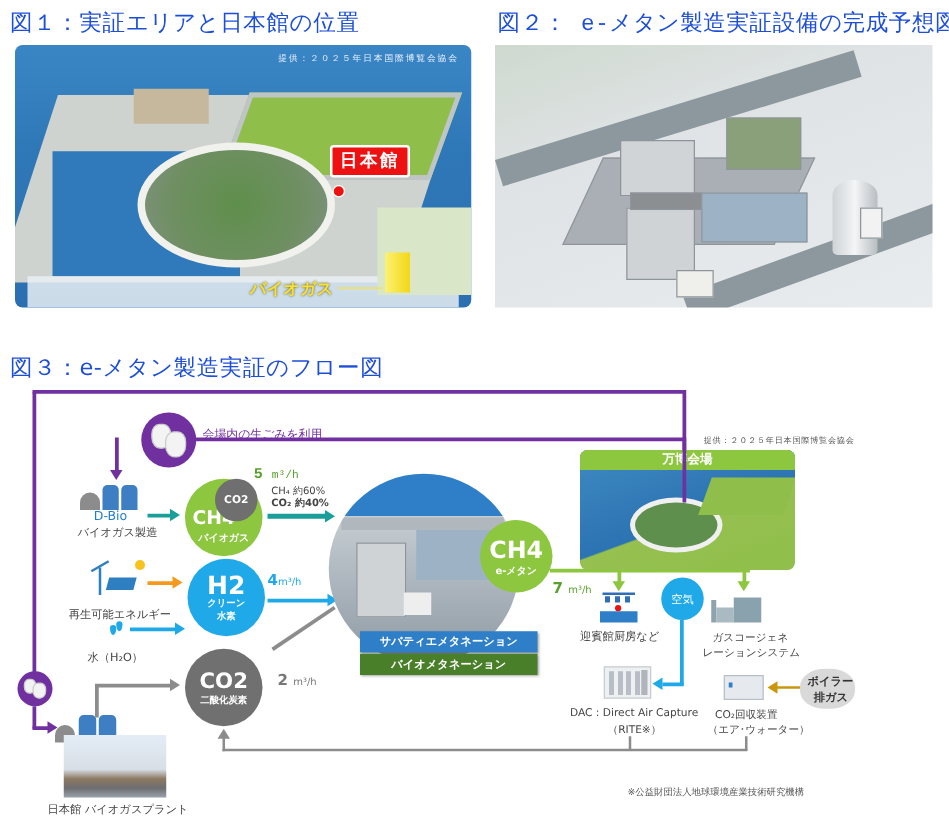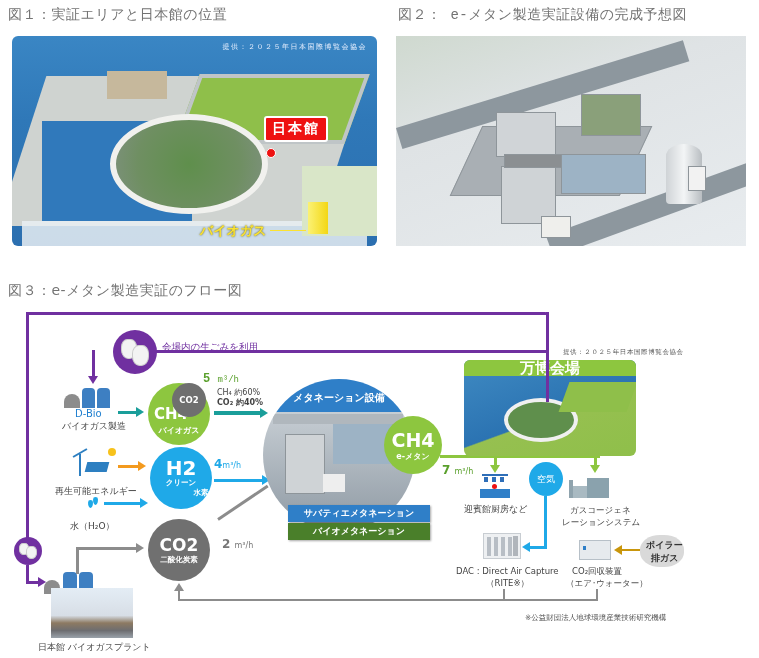--- a/index.html
+++ b/index.html
@@ -1,19 +1,19 @@
 <!DOCTYPE html>
 <html><head>
 <meta charset="utf-8">
 <style>
   * { box-sizing: border-box; margin: 0; padding: 0; }
   html, body { width: 759px; height: 658px; background: #ffffff; overflow: hidden; }
   body { position: relative; font-family: "DejaVu Sans", "Liberation Sans", sans-serif; color: #333; }
   .abs { position: absolute; }
-  .fig-title { font-size: 14px; color: #737373; letter-spacing: 0.5px; white-space: nowrap; }
+  .fig-title { font-size: 18px; color: #1d4ed8; letter-spacing: 0.5px; white-space: nowrap; }
 
   
   .fig1 { left: 12px; top: 36px; width: 365px; height: 210px; border-radius: 6px; overflow: hidden;
     background: linear-gradient(180deg, #3a86c4 0%, #2f78b8 40%, #2b6fb0 100%); }
   .fig1 .land { position: absolute; background: #d8dbd8; }
   .fig1 .green { position: absolute; background: #8fbf4a; }
   .fig1 .ring { position: absolute; border: 6px solid #f1f1ee; border-radius: 50%; background: radial-gradient(circle, #5f8f4c 0%, #6f8f62 60%, #7f9180 100%); }
   .fig1 .credit { position: absolute; right: 10px; top: 6px; font-size: 7px; color: #e8f0ff; letter-spacing: 1.5px; }
   .japan-label { position: absolute; left: 252px; top: 80px; background: #e11; color: #fff; font-weight: bold; font-size: 14px;
      padding: 2px 6px; border-radius: 3px; border: 2px solid #fff; letter-spacing: 2px; }
@@ -50,21 +50,21 @@
   .tag-blue { color: #1fa9e8; }
   .tag-gray { color: #777; }
 
   .meth-circle { position: absolute; left: 263px; top: 379px; width: 152px; height: 152px; border-radius: 50%; overflow: hidden;
      background: linear-gradient(180deg, #2f7fc8 0 22%, #c6cdd3 22%, #8e99a3 100%); }
   .meth-title { position: absolute; top: 12px; left: 0; width: 100%; text-align: center; color: #fff; font-size: 10px; font-weight: bold; }
   .band { position: absolute; left: 288px; width: 142px; height: 17px; color: #fff; font-size: 9px; font-weight: bold; display:flex; align-items:center; justify-content:center; box-shadow: 1px 1px 2px rgba(0,0,0,0.35); }
 
   .expo-card { position: absolute; left: 464px; top: 360px; width: 172px; height: 96px; border-radius: 6px; overflow: hidden;
      background: linear-gradient(160deg,#3f8ac2 0%, #2b73b2 55%, #96c050 56%, #8fbf4a 100%); }
-  .expo-head { position: absolute; left: 0; top: 0; width: 100%; height: 16px; background: #8dc63f; color: #fff; font-size: 15px; font-weight: bold; text-align: center; line-height: 16px; }
+  .expo-head { position: absolute; left: 0; top: 0; width: 100%; height: 16px; background: #8dc63f; color: #fff; font-size: 10px; font-weight: bold; text-align: center; line-height: 16px; }
   .cloud { position: absolute; background: #d9d9d9; border-radius: 45%; }
 </style>
 </head>
 <body>
 
 <div class="abs fig-title" style="left:8px;top:6px;">図１：実証エリアと日本館の位置</div>
 <div class="abs fig1">
   <div class="land" style="left:10px;top:40px;width:320px;height:150px;transform:skewX(-18deg);background:#cfd3d0;"></div>
   <div class="land" style="left:30px;top:85px;width:150px;height:100px;background:#3079bb;"></div>
   <div class="green" style="left:175px;top:38px;width:170px;height:70px;transform:skewX(-20deg);border:4px solid #bfc5c7;"></div>
@@ -149,21 +149,21 @@
   <div style="position:absolute;left:0;top:3px;width:5px;height:8px;background:#1fa9e8;border-radius:50% 50% 50% 50% / 30% 30% 70% 70%;"></div>
   <div style="position:absolute;left:5px;top:0;width:5px;height:8px;background:#1fa9e8;border-radius:50% 50% 50% 50% / 30% 30% 70% 70%;"></div>
 </div>
 <div class="abs" style="left:104px;top:502px;width:38px;height:3px;background:#1fa9e8;"></div>
 <div class="arrow-right" style="left:140px;top:498px;color:#1fa9e8;"></div>
 <div class="abs small" style="left:70px;top:520px;">水（H₂O）</div>
 
 <div class="circle" style="left:150px;top:447px;width:62px;height:62px;background:#1fa9e8;">
   <span style="font-size:20px;line-height:20px;">H2</span>
   <span style="font-size:7.5px;">クリーン</span>
-  <span style="font-size:7.5px;padding-left:40px;">水素</span>
+  <span style="font-size:7.5px;">水素</span>
 </div>
 <div class="abs rate tag-blue" style="left:214px;top:457px;font-size:12px;">
   <span>4</span><span style="font-size:8px;font-weight:normal;">m³/h</span>
 </div>
 <div class="abs" style="left:214px;top:479px;width:50px;height:3px;background:#1fa9e8;"></div>
 <div class="arrow-right" style="left:262px;top:475px;color:#1fa9e8;"></div>
 
 <div class="circle" style="left:148px;top:519px;width:62px;height:62px;background:#707070;">
   <span style="font-size:17px;line-height:20px;">CO2</span>
   <span style="font-size:7.5px;">二酸化炭素</span>
@@ -186,21 +186,20 @@
   <div style="position:absolute;left:19px;top:0;width:14px;height:22px;background:#3d7fc2;border-radius:4px 4px 0 0;"></div>
   <div style="position:absolute;left:35px;top:0;width:14px;height:22px;background:#3d7fc2;border-radius:4px 4px 0 0;"></div>
 </div>
 <div class="gray-line" style="left:76px;top:548px;width:3px;height:26px;"></div>
 <div class="gray-line" style="left:76px;top:547px;width:62px;height:3px;"></div>
 <div class="arrow-right" style="left:136px;top:543px;color:#8c8c8c;"></div>
 <div class="abs" style="left:51px;top:588px;width:82px;height:50px;background:linear-gradient(180deg,#e4edf5 0%,#d7dee6 55%,#8d7a62 70%,#6d6d70 85%,#9aa2aa 100%);"></div>
 <div class="abs small" style="left:38px;top:641px;">日本館  バイオガスプラント</div>
 
 <div class="meth-circle">
-  <div class="meth-title">メタネーション設備</div>
   <div style="position:absolute;left:22px;top:55px;width:40px;height:60px;background:#cfd3d6;border:1px solid #8e959a;"></div>
   <div style="position:absolute;left:70px;top:45px;width:60px;height:40px;background:#9db3c5;"></div>
   <div style="position:absolute;left:10px;top:35px;width:130px;height:10px;background:#b0b7bd;"></div>
   <div style="position:absolute;left:60px;top:95px;width:22px;height:18px;background:#eeeeee;"></div>
 </div>
 <div class="band" style="top:505px;background:#2f7fc8;">サバティエメタネーション</div>
 <div class="band" style="top:523px;background:#4a7f2a;">バイオメタネーション</div>
 
 <div class="circle" style="left:384px;top:416px;width:58px;height:58px;background:#8dc63f;">
   <span style="font-size:19px;line-height:22px;">CH4</span>
@@ -266,13 +265,13 @@
 <div class="abs small" style="left:651px;top:552px;font-size:9px;font-weight:bold;color:#333;">排ガス</div>
 <div class="abs small" style="left:572px;top:566px;font-size:8.5px;">CO₂回収装置</div>
 <div class="abs small" style="left:566px;top:578px;font-size:8.5px;">（エア･ウォーター）</div>
 
 <div class="gray-line" style="left:178px;top:599px;width:420px;height:2px;"></div>
 <div class="gray-line" style="left:503px;top:589px;width:2px;height:11px;"></div>
 <div class="gray-line" style="left:596px;top:589px;width:2px;height:11px;"></div>
 <div class="gray-line" style="left:178px;top:590px;width:2px;height:11px;"></div>
 <div class="arrow-up" style="left:174px;top:583px;color:#8c8c8c;"></div>
 
-<div class="abs small" style="left:502px;top:613px;font-size:7.5px;color:#555;margin-left:23px;">※公益財団法人地球環境産業技術研究機構</div>
+<div class="abs small" style="left:502px;top:629px;font-size:7.5px;color:#555;">※公益財団法人地球環境産業技術研究機構</div>
 
 </body></html>

